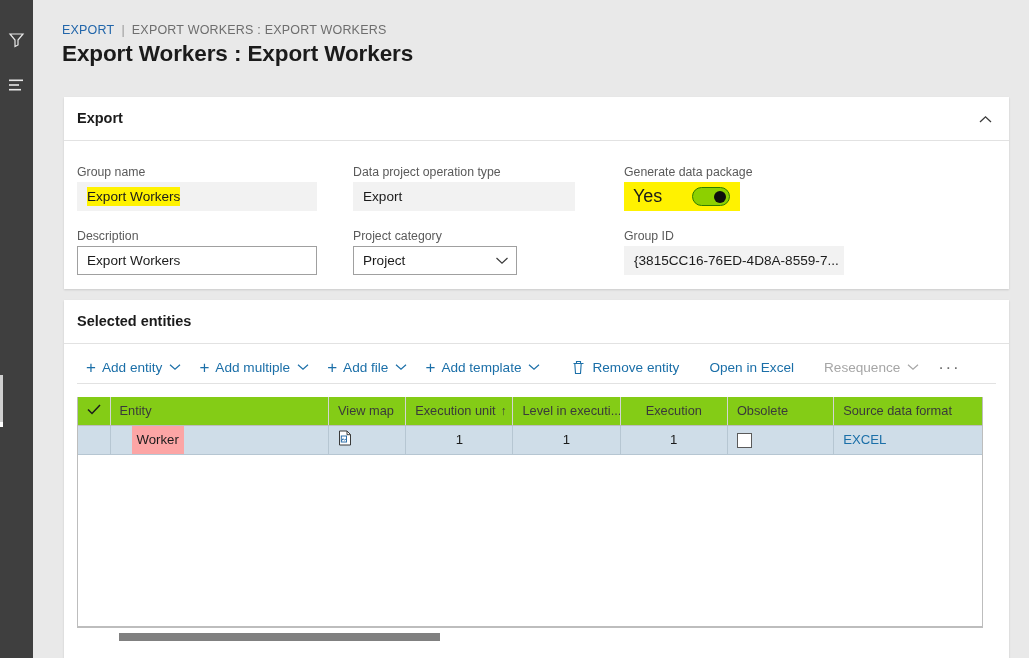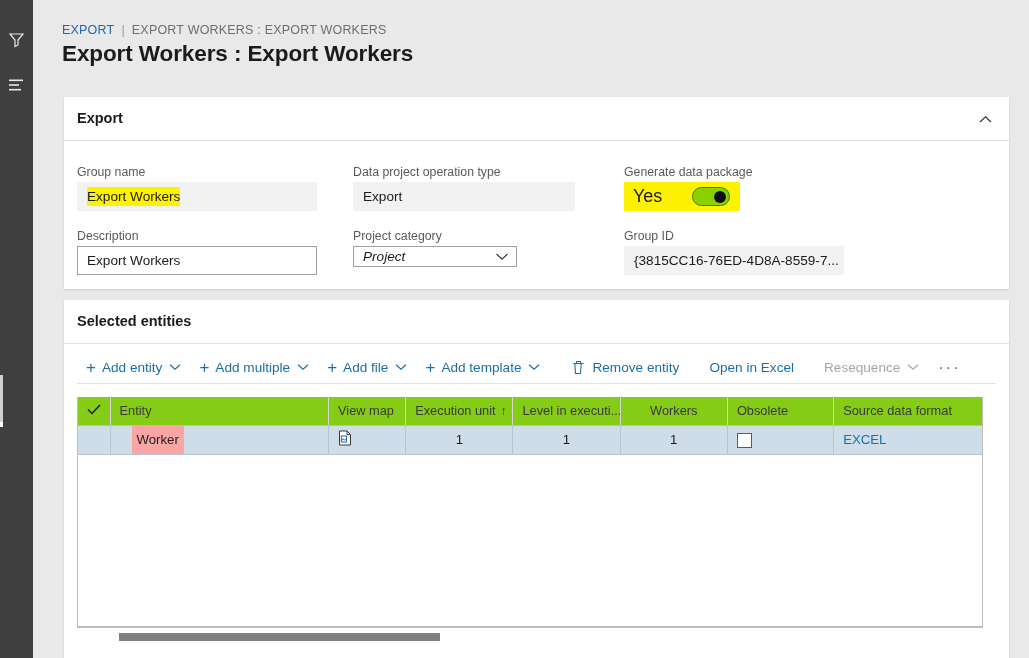--- a/index.html
+++ b/index.html
@@ -98,26 +98,26 @@
   }
   .field-input {
     height: 29px; background: #ffffff;
     border: 1px solid #a0a0a0;
     display: flex; align-items: center;
     padding: 0 9px;
     font-size: 13.6px; color: #1b1b1b;
     white-space: nowrap; overflow: hidden;
   }
   .field-select {
-    height: 21px; background: #ffffff;
+    height: 29px; background: #ffffff;
     border: 1px solid #a0a0a0;
     display: flex; align-items: center; justify-content: space-between;
     padding: 0 7px 0 9px;
     font-size: 13.6px; color: #1b1b1b;
-    white-space: nowrap; overflow: hidden; font-style: italic;
+    white-space: nowrap; overflow: hidden;
   }
   .ro-hl { background: transparent; }
   .ro-hl .hl-span { background: #fff200; padding: 2px 0; }
 
   
   .toggle-wrap {
     height: 29px; display: inline-flex; align-items: center;
     background: #fff200; padding: 0 10px 0 9px;
   }
   .toggle-label {
@@ -395,21 +395,21 @@
                     <polyline points="1,5.5 5,9.5 13,1" fill="none" stroke="#1b1b1b" stroke-width="1.5"></polyline>
                   </svg>
                 </span>
               </th>
               <th>Entity</th>
               <th>View map</th>
               <th class="num">
                 <span>Execution unit</span><span class="sort-arrow">↑</span>
               </th>
               <th class="num">Level in executi...</th>
-              <th class="num">Workers</th>
+              <th class="num">Execution</th>
               <th>Obsolete</th>
               <th style="border-right:none;">Source data format</th>
             </tr>
           </thead>
           <tbody>
             <tr>
               <td class="chk"></td>
               <td>
                 <span class="cell-hl">Worker</span>
               </td>

